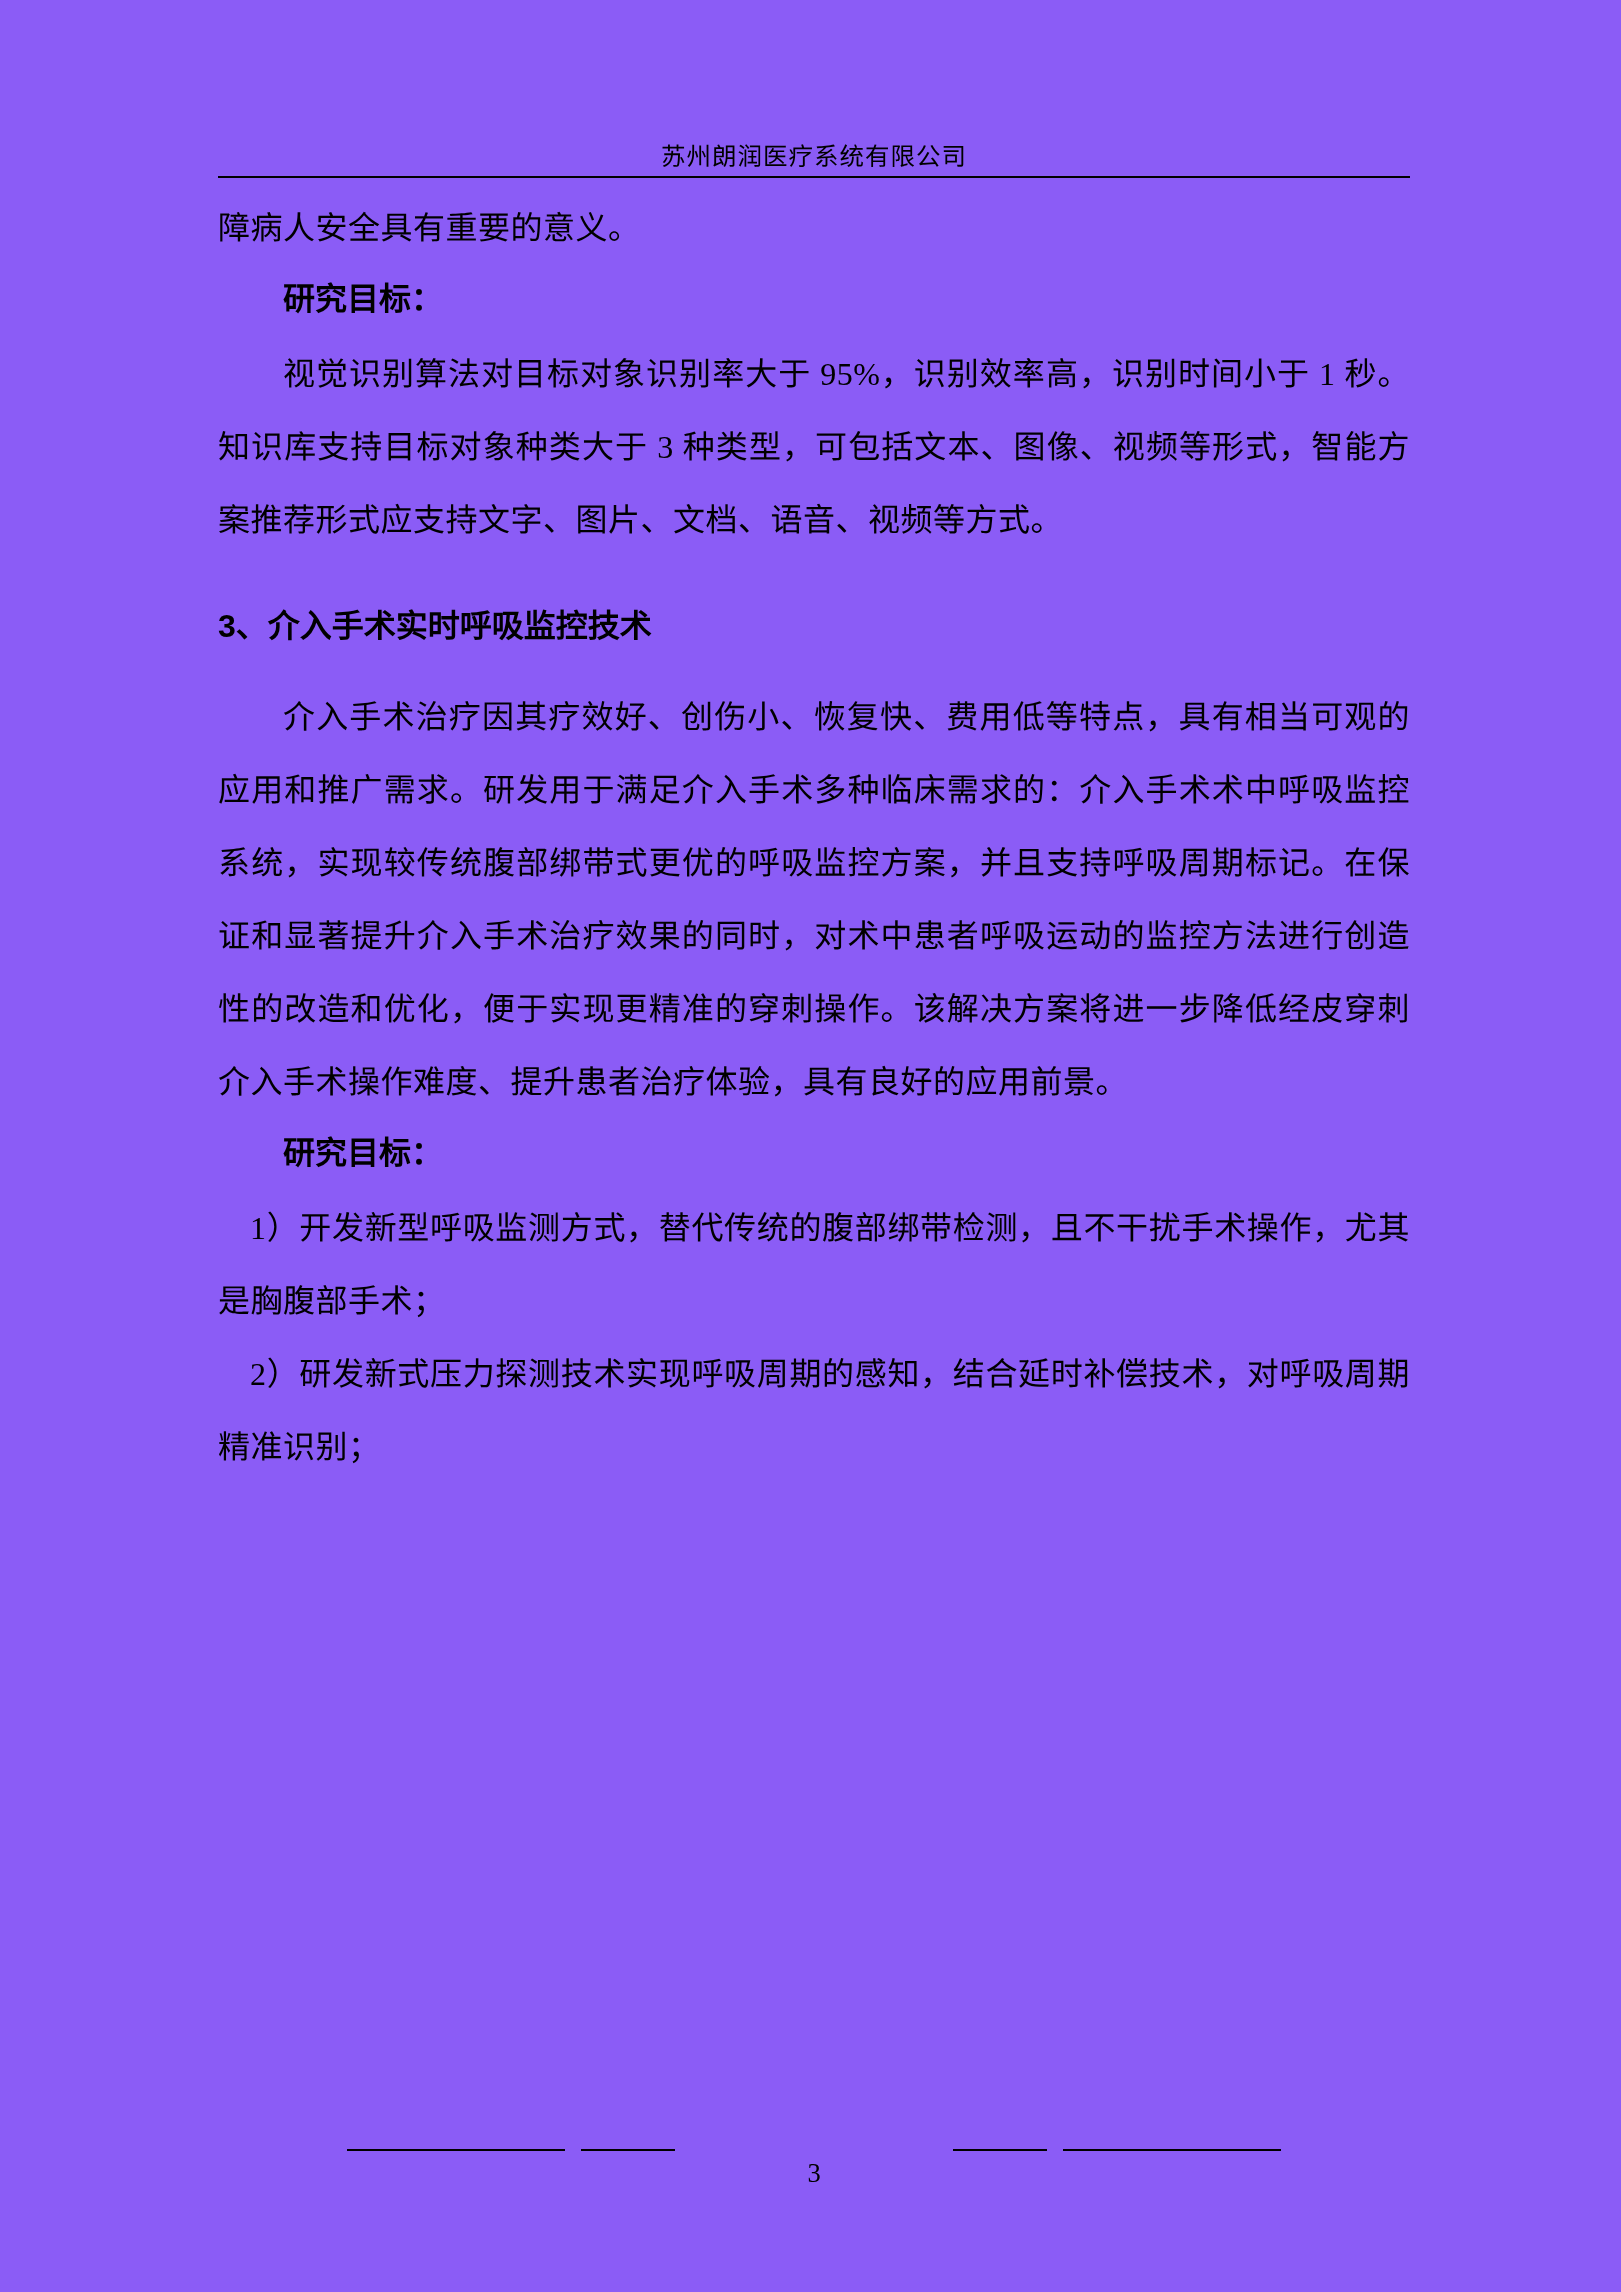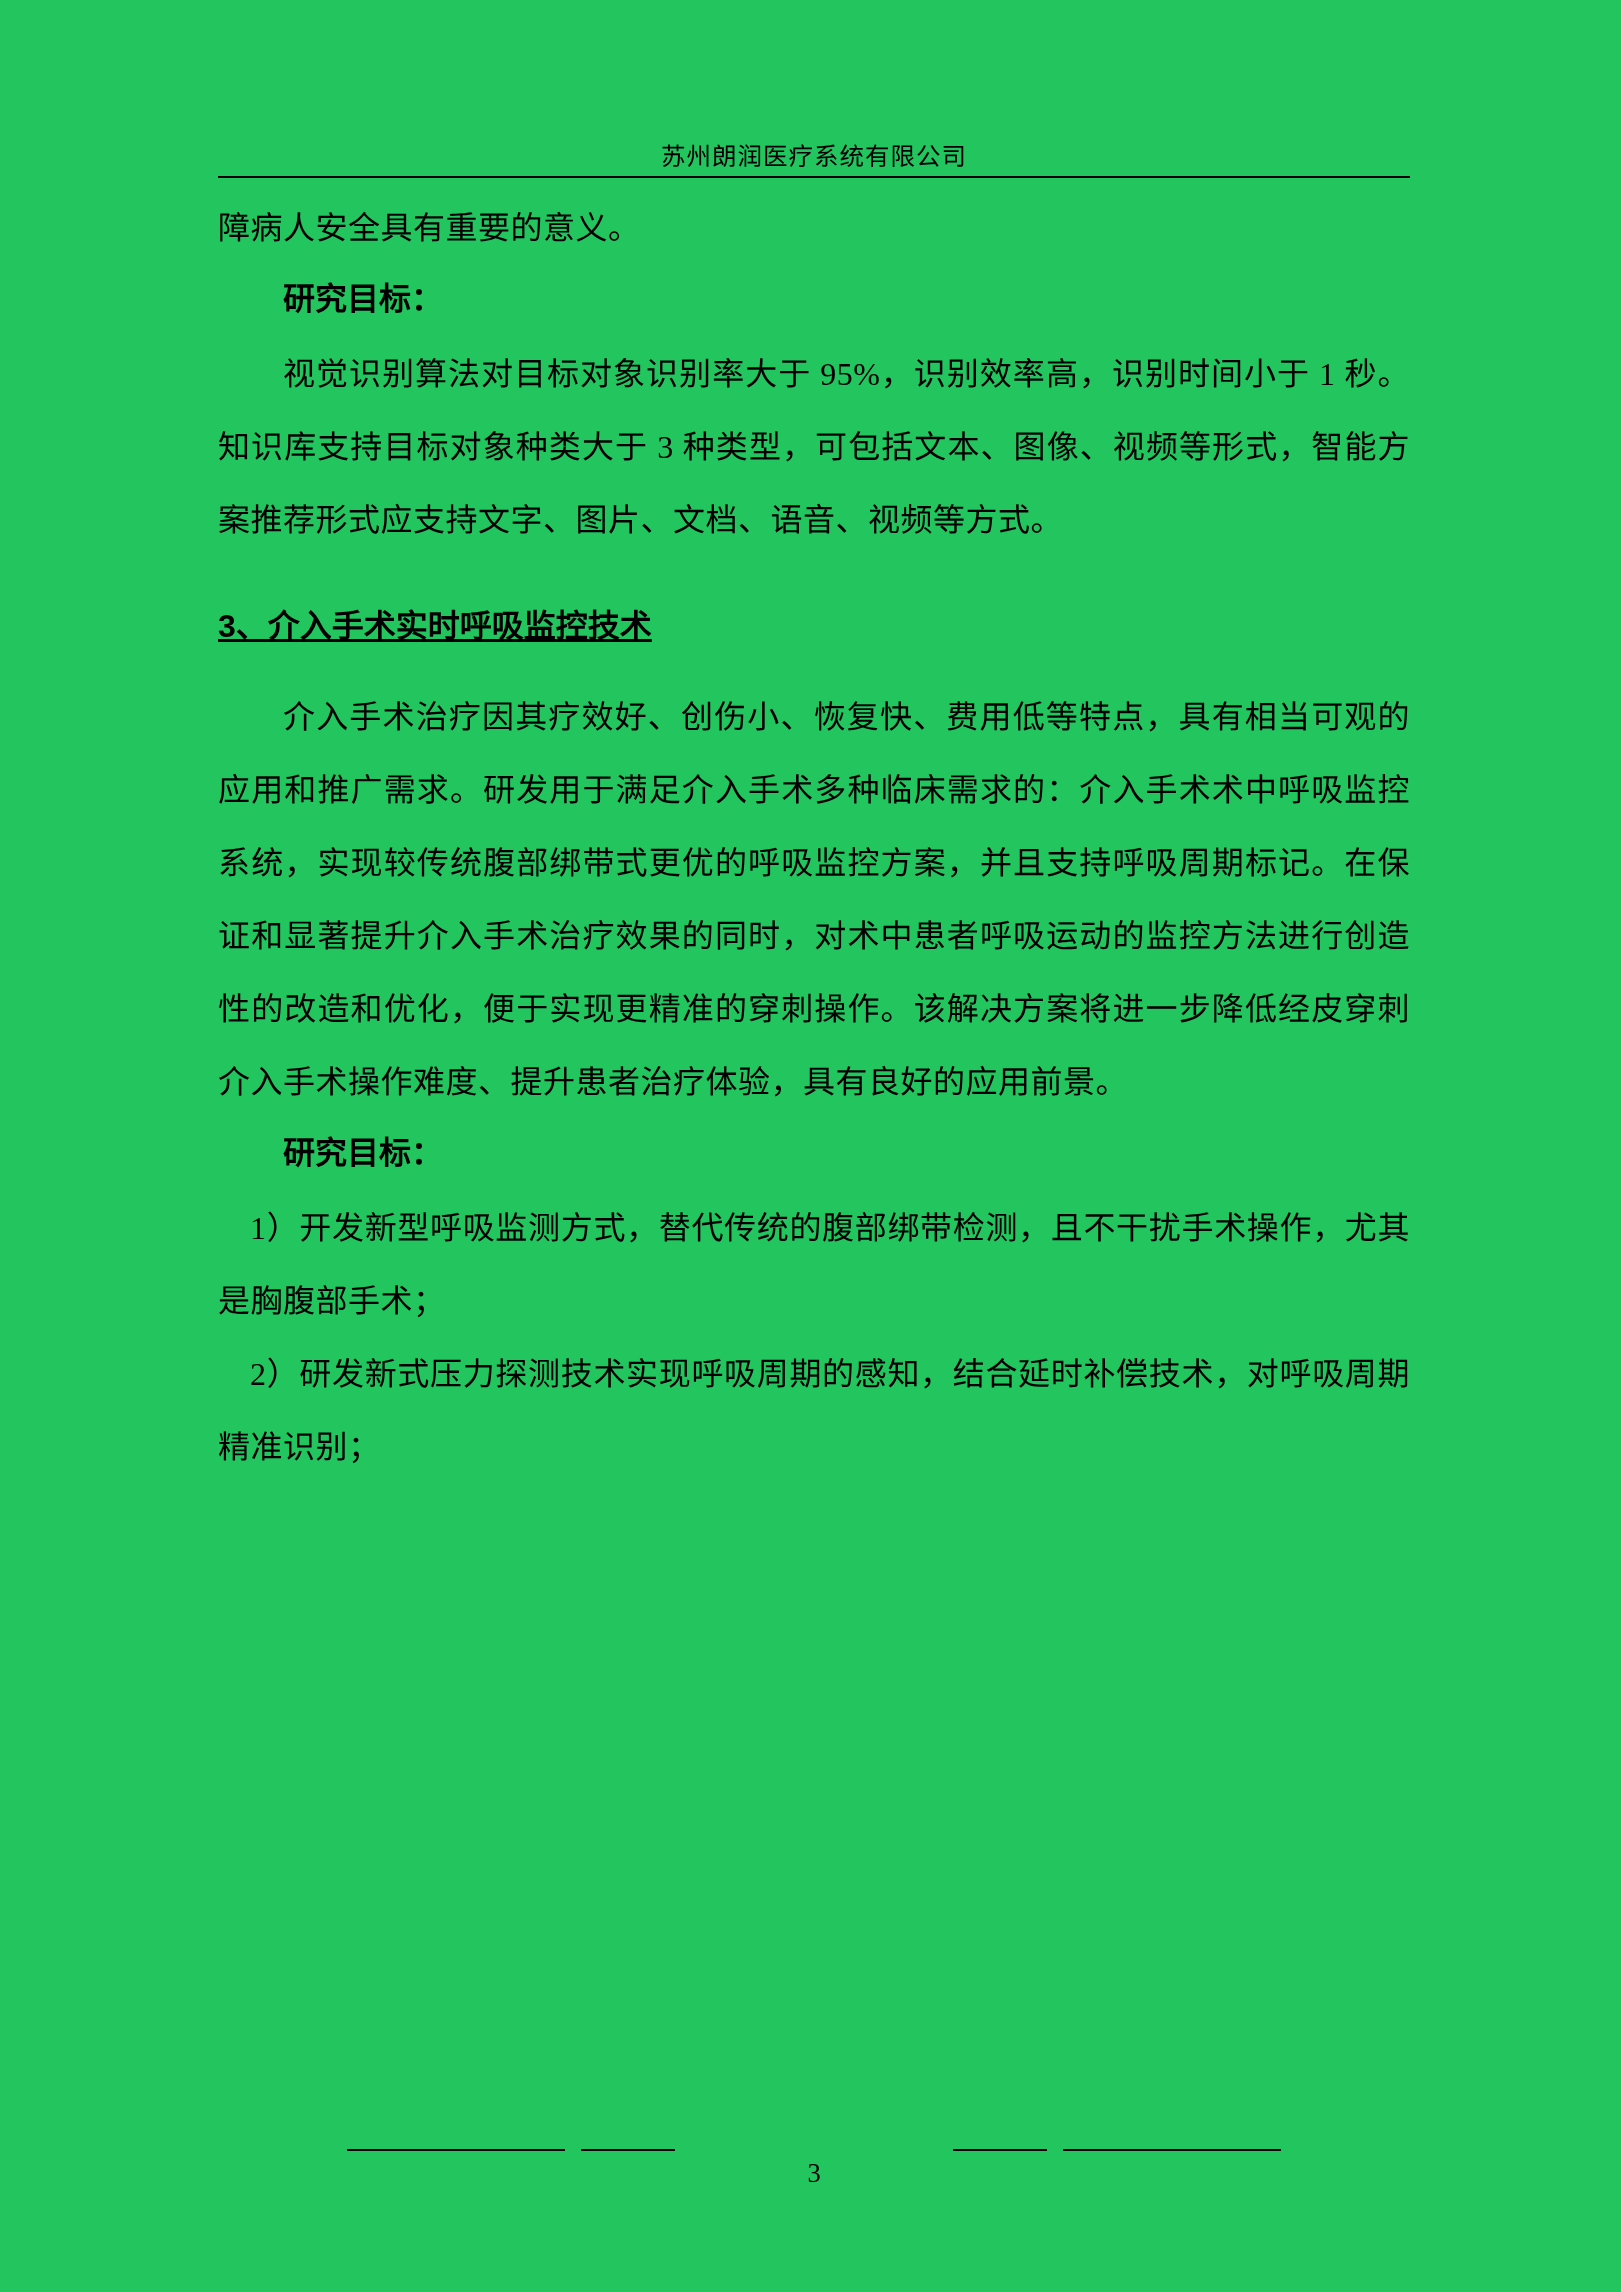--- a/index.html
+++ b/index.html
@@ -4,21 +4,21 @@
 <style>
   html, body {
     margin: 0;
     padding: 0;
     background: #ffffff;
   }
   .page {
     position: relative;
     width: 1621px;
     height: 2293px;
-    background: #22c55e;
+    background: #8b5cf6;
     margin: 0 auto;
     font-family: "Liberation Serif", "DejaVu Serif", serif;
     color: #000000;
     box-sizing: border-box;
   }
   .content {
     position: absolute;
     left: 218px;
     top: 0;
     width: 1192px;
@@ -67,21 +67,20 @@
   }
   p.indent1 {
     text-indent: 32px;
   }
   p.heading-bold {
     font-weight: bold;
     font-family: "Liberation Sans", "DejaVu Sans", sans-serif;
     font-size: 32px;
     line-height: 73px;
     margin: 0;
-    text-decoration: underline;
   }
   p.sub-bold {
     font-weight: bold;
     font-family: Liberation Mono, monospace;
     font-size: 32px;
     line-height: 73px;
     margin: 0;
     text-indent: 65px;
   }
   .gap-sm { height: 17.6px; }

